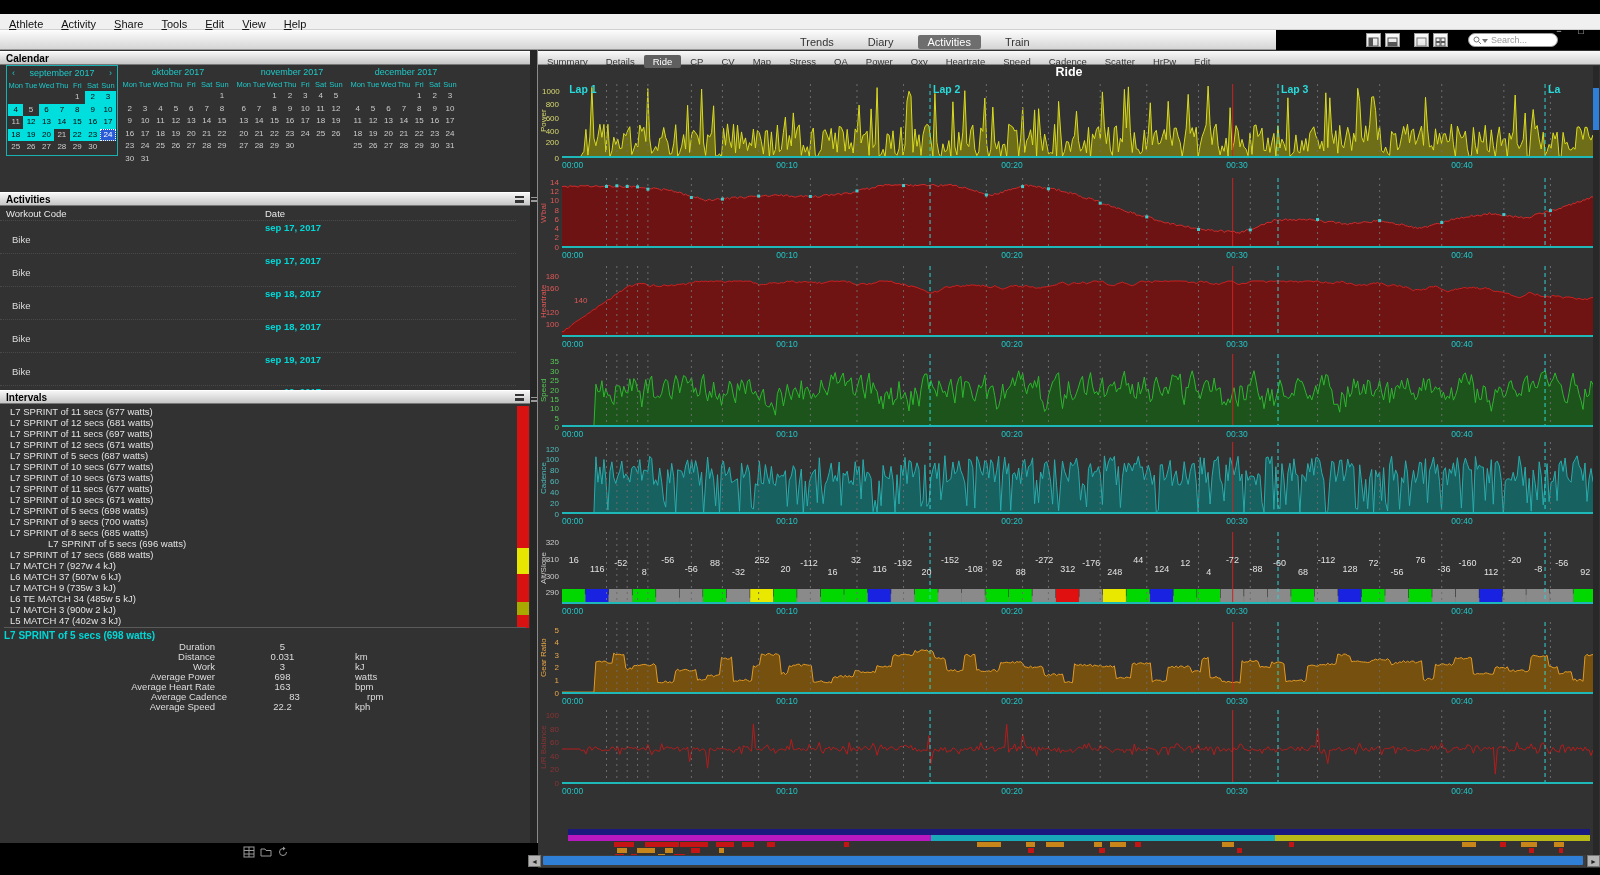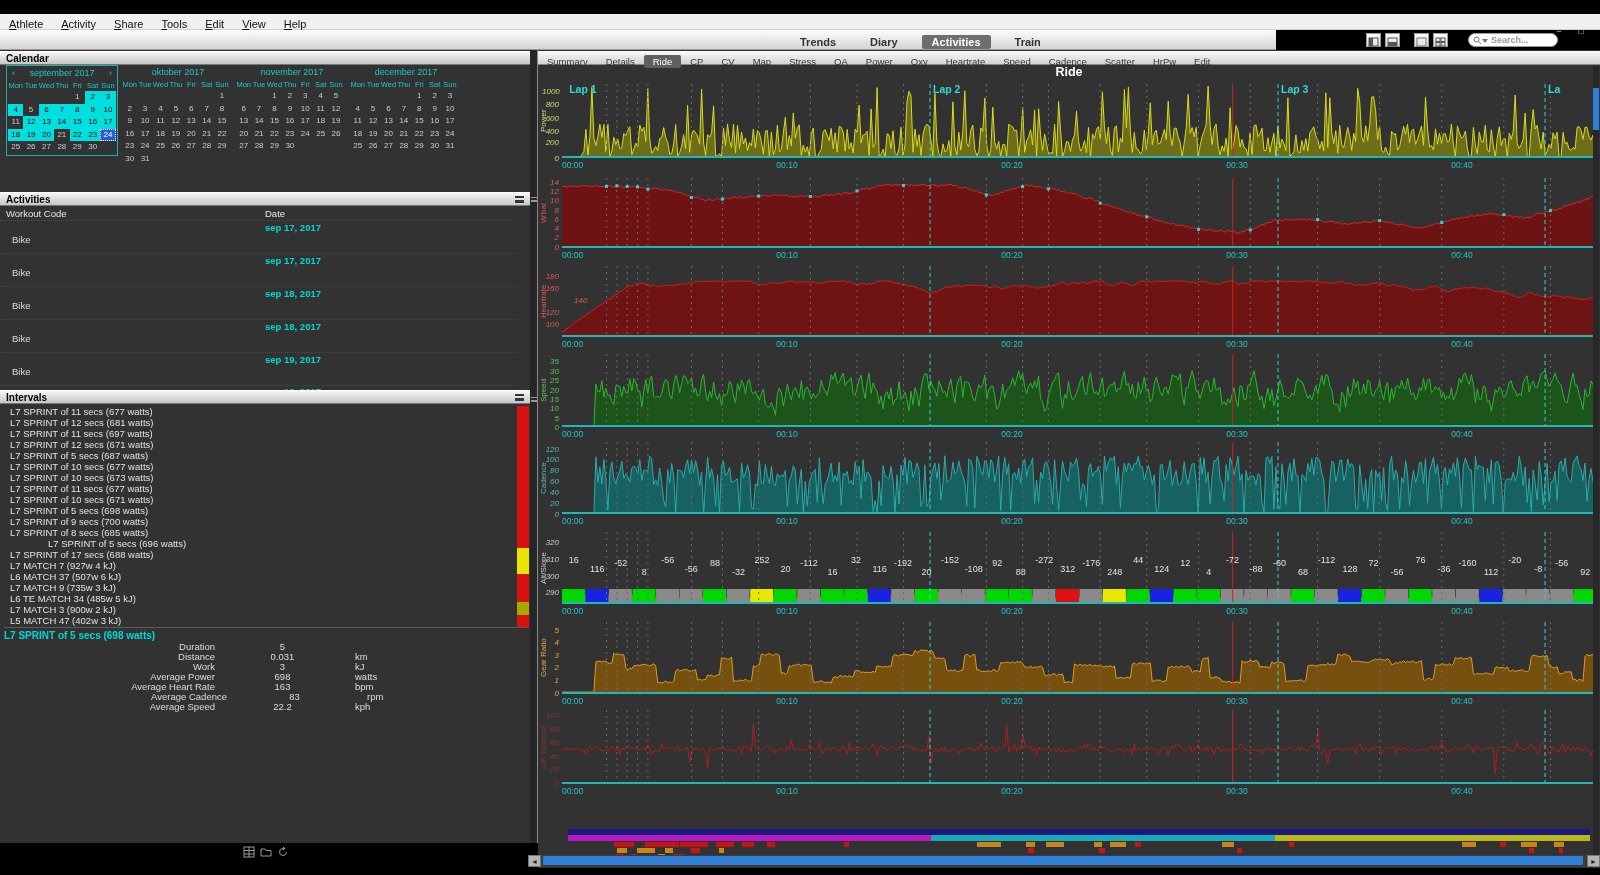--- a/index.html
+++ b/index.html
@@ -10,21 +10,21 @@
   
   #titlebar{left:16px;top:0;width:1600px;height:14px;background:#000;color:#eee;font-size:9px;line-height:14px;margin-top:24px;}
   #titlebar .appicon{position:absolute;left:4px;top:2px;width:10px;height:10px;}
   #titlebar .title{position:absolute;left:18px;top:0;}
   .winctl{position:absolute;top:0;width:22px;text-align:center;color:#ddd;font-size:9px;cursor:default;}
   
   #menubar{left:0;top:14px;width:1600px;height:16px;background:#f0f0f0;border-bottom:1px solid #d0d0d0;}
   #menubar span{display:inline-block;padding:0 9px;font-size:11px;line-height:16px;color:#111;}
   #menubar span::first-letter{text-decoration:underline;}
   
-  #tabrow{left:0;top:30px;width:1276px;height:20px;background:linear-gradient(#fdfdfd,#d5d5d5);border-bottom:1px solid #999;font-weight:bold;}
+  #tabrow{left:0;top:30px;width:1276px;height:20px;background:linear-gradient(#fdfdfd,#d5d5d5);border-bottom:1px solid #999;}
   #maintabs{position:absolute;left:790px;top:2px;}
   #maintabs span{display:inline-block;margin-right:14px;padding:1px 10px;font-size:11px;color:#333;border-radius:2px;}
   #maintabs span.sel{background:#6e6e6e;color:#fff;}
   .toolbtn{position:absolute;top:3px;width:15px;height:14px;background:linear-gradient(#fcfcfc,#e0e0e0);border:1px solid #9a9a9a;}
   #searchbox{position:absolute;left:1468px;top:3px;width:90px;height:14px;background:#fff;border:1px solid #999;border-radius:7px;font-size:9px;color:#999;line-height:12px;padding-left:22px;}
   
   #leftpanel{left:0;top:50px;width:530px;height:793px;background:#323232;overflow:hidden;}
   #splitter{left:530px;top:50px;width:8px;height:793px;background:#262626;border-right:1px solid #8a8a8a;}
   .grip{position:absolute;left:1px;width:6px;height:5px;border-top:1px solid #999;border-bottom:1px solid #999;}
   .grip:before{content:"";position:absolute;left:0;top:2px;width:6px;height:1px;background:#999;}
@@ -55,21 +55,21 @@
   .drow{position:absolute;color:#ddd;font-size:9.5px;height:10px;line-height:10px;}
   .drow .dl{position:absolute;left:0;width:215px;text-align:right;}
   .drow .dv{position:absolute;left:225px;width:115px;text-align:center;}
   .drow .du{position:absolute;left:355px;width:80px;text-align:left;}
   
   #charttabs{position:absolute;left:0;top:1px;width:1062px;height:14px;background:linear-gradient(#fafafa,#d2d2d2);border-bottom:1px solid #888;}
   #charttabs span{display:inline-block;padding:0 9px;font-size:9.5px;line-height:13px;color:#333;}
   #charttabs span.sel{background:#5f5f5f;color:#fff;border-radius:2px;}
   #ridetitle{position:absolute;left:0;top:15px;width:1062px;text-align:center;color:#fff;font-weight:bold;font-size:12.5px;}
   .ylab{position:absolute;width:11px;writing-mode:vertical-rl;transform:rotate(180deg);font-size:8px;text-align:center;letter-spacing:0;}
-  .ytick{position:absolute;width:17px;text-align:right;font-size:8px;font-style:italic;}
+  .ytick{position:absolute;width:17px;text-align:right;font-size:8px;}
   .trow{position:absolute;height:10px;color:#20c8c8;font-size:8.5px;}
   .trow span{position:absolute;top:0;}
   .laplab{position:absolute;color:#2adada;font-weight:bold;font-size:10.5px;}
   .chartsvg{position:absolute;left:24px;}
   
   #vscroll{position:absolute;left:1055px;top:16px;width:6px;height:792px;background:#282828;}
   #vscroll .thumb{position:absolute;left:0;width:6px;background:#2f7fd6;}
   .sbtn{position:absolute;width:13px;height:12px;background:#b5b5b5;border:1px solid #777;color:#222;font-size:7px;text-align:center;line-height:11px;}
   #hthumb{position:absolute;height:9px;background:#2f7fd6;border-radius:1px;}
   #htrack{position:absolute;height:12px;background:#3c3c3c;}

